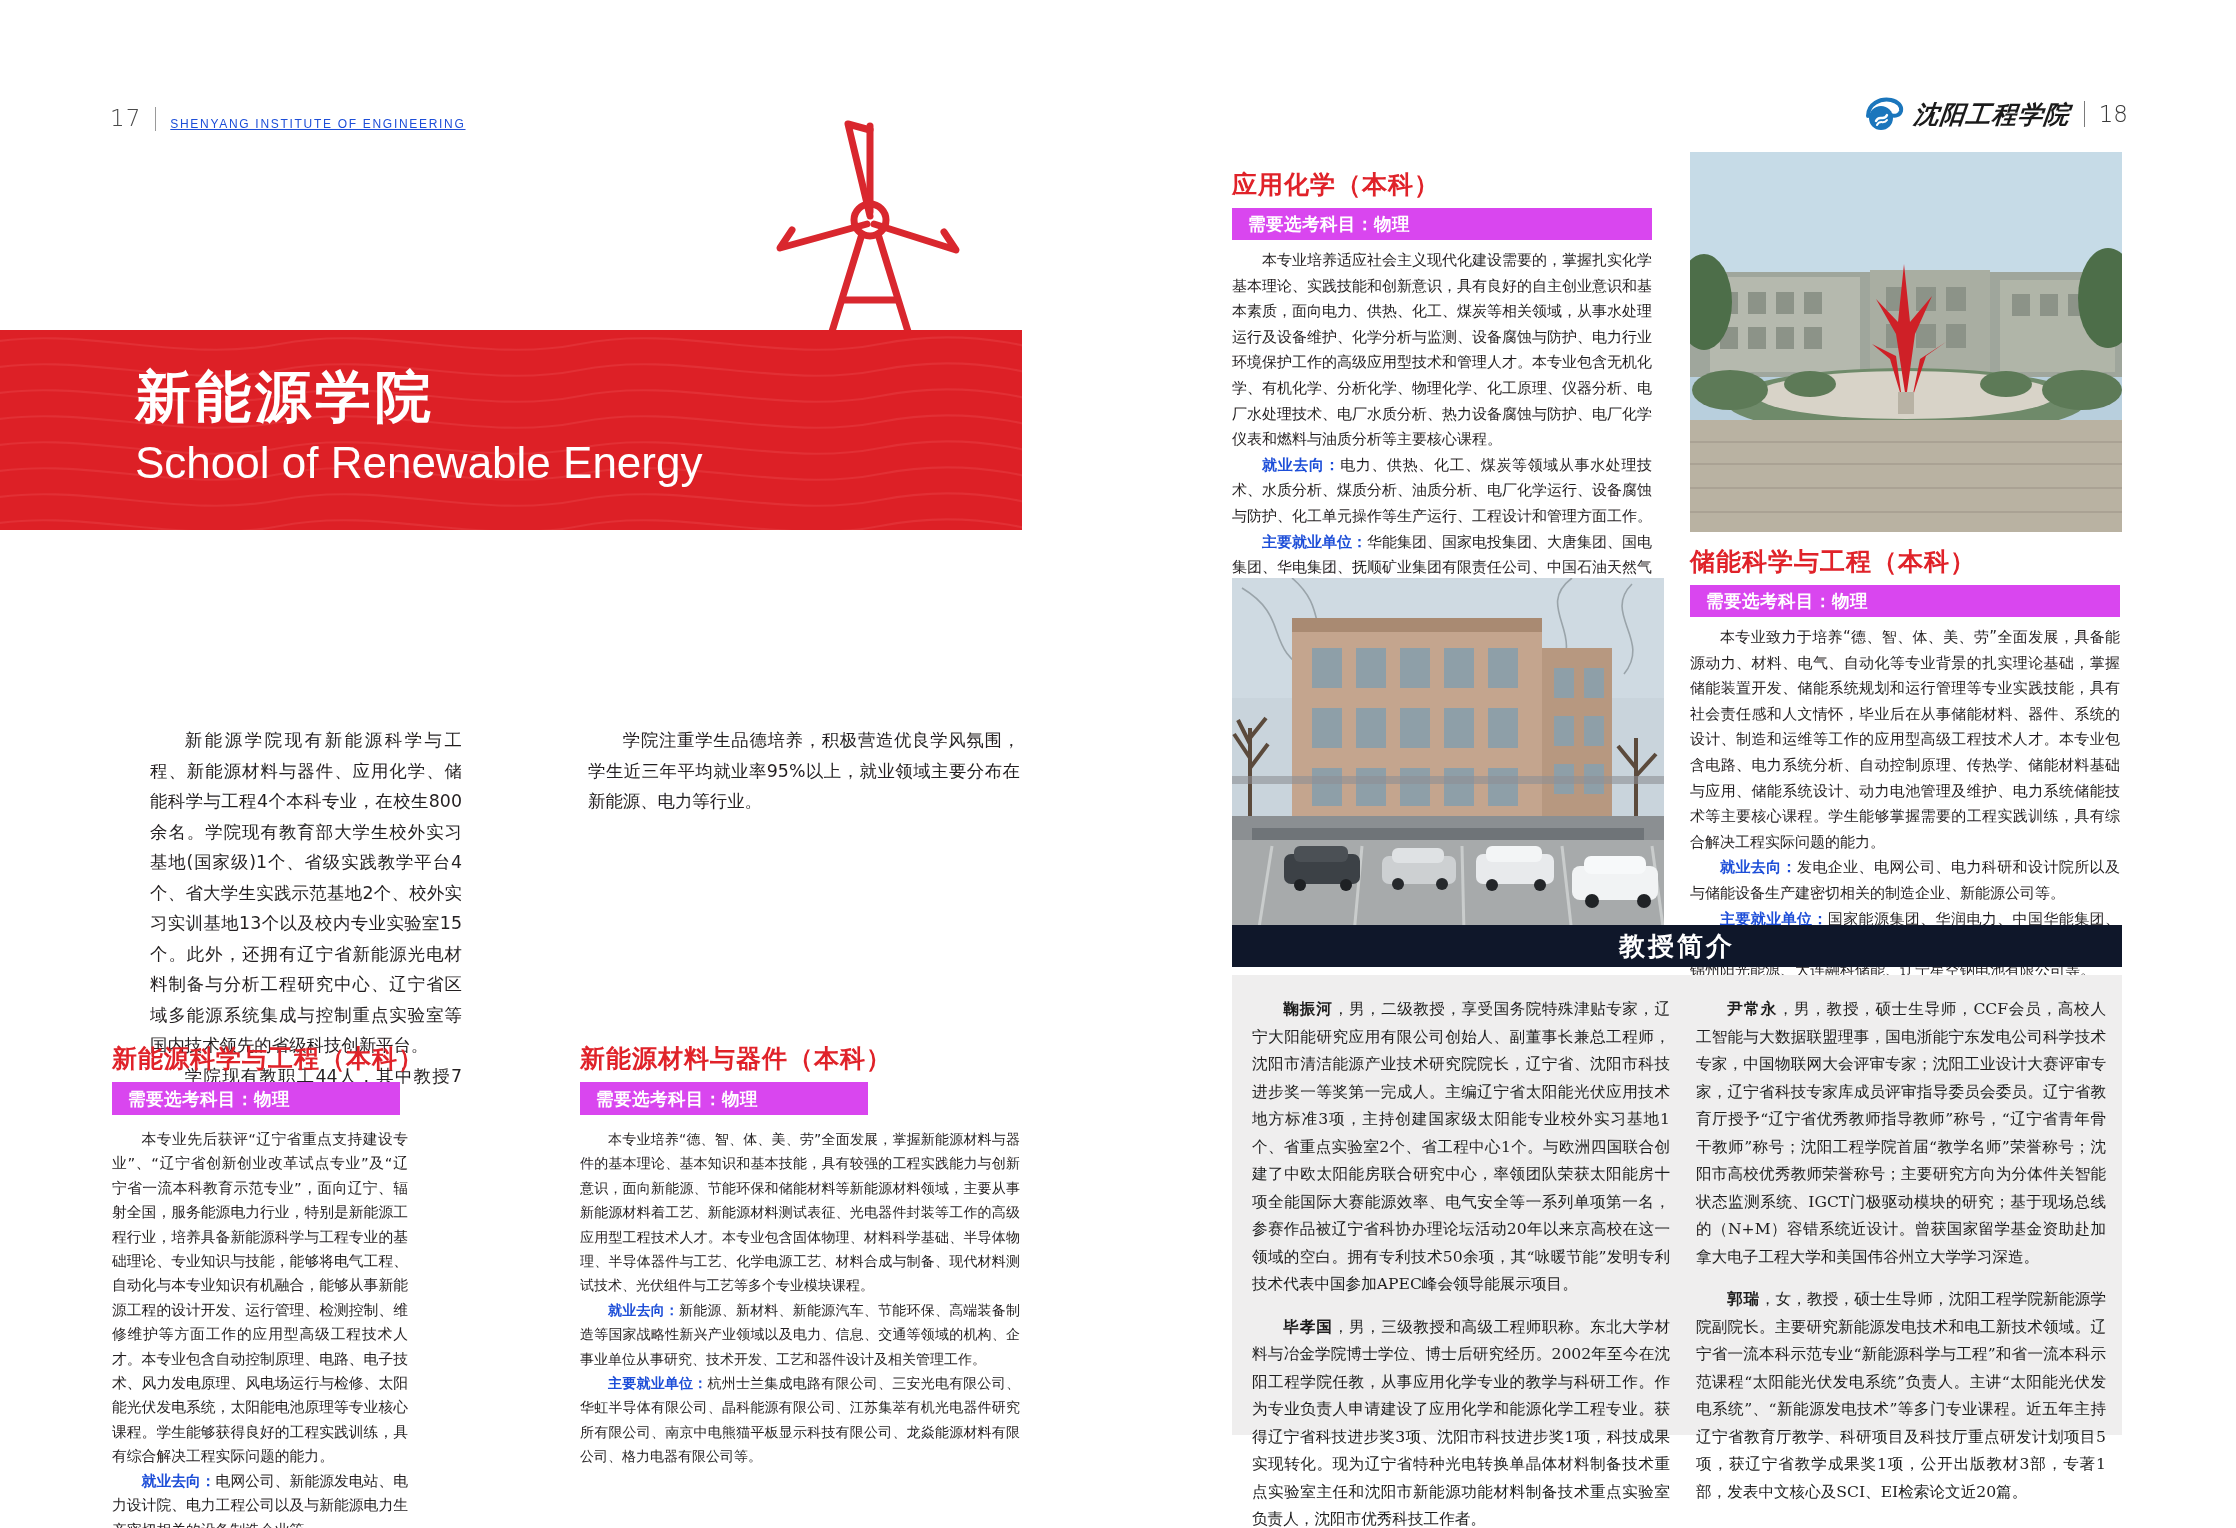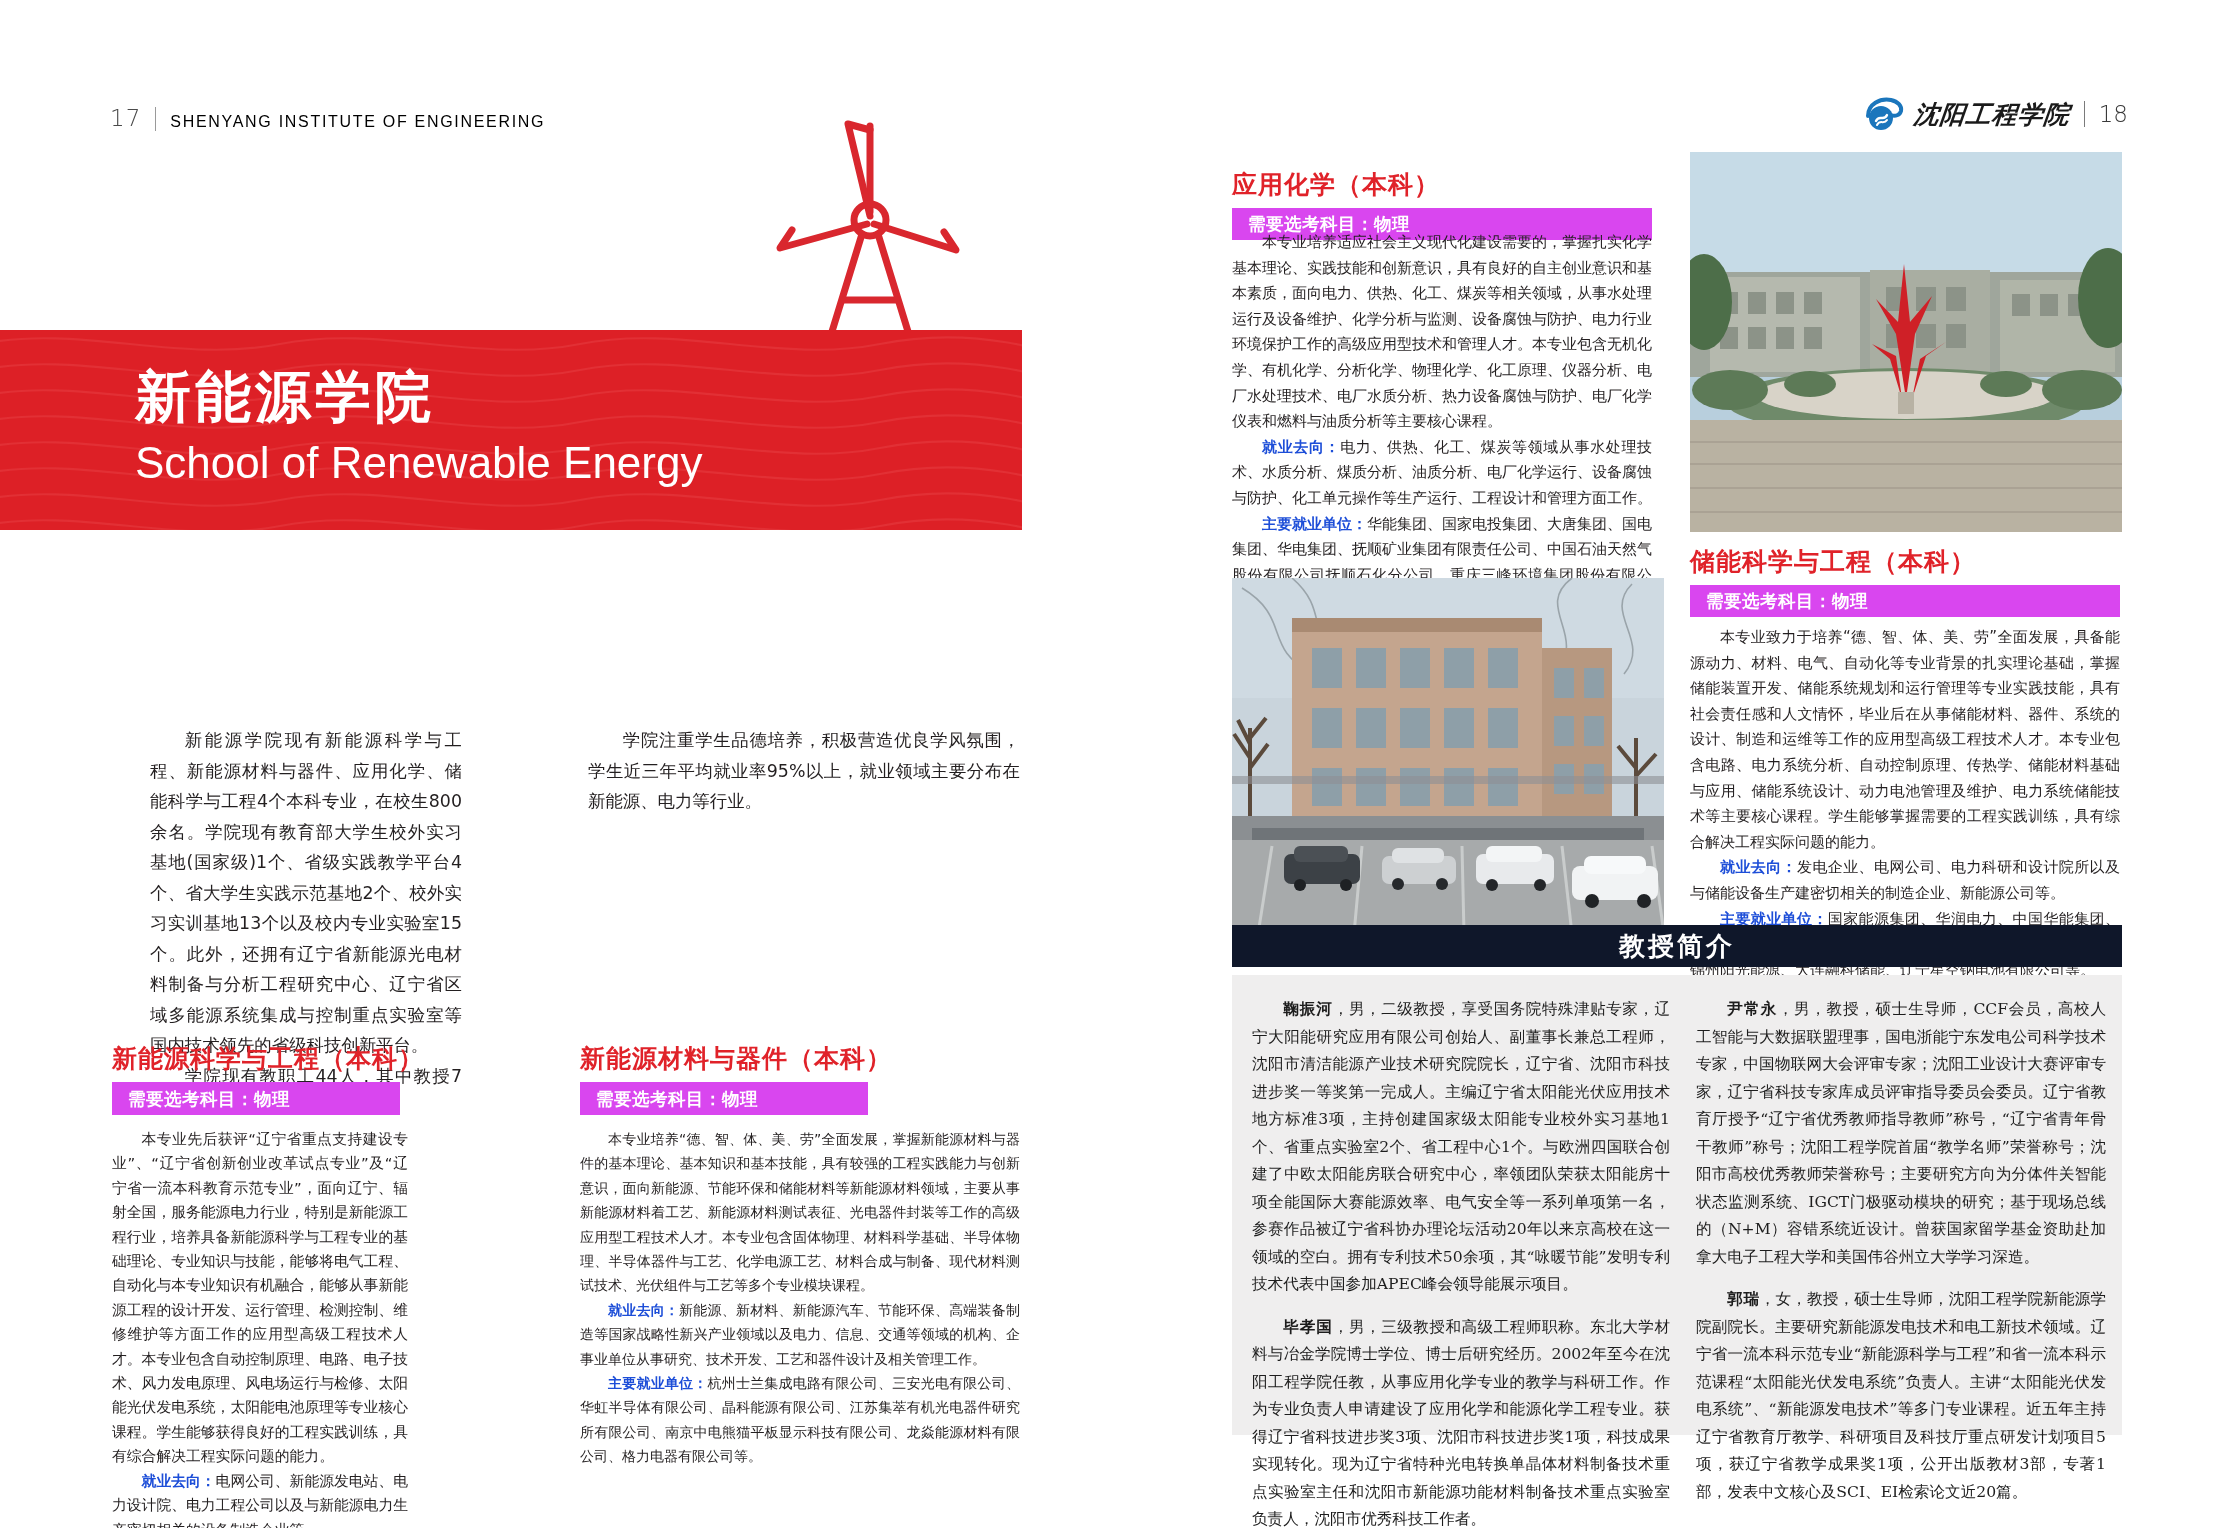--- a/index.html
+++ b/index.html
@@ -20,22 +20,23 @@
     position: absolute; left: 110px; top: 105px;
     display: flex; align-items: flex-end; gap: 14px;
     color: #3c3c3c;
   }
   .runhead-num {
     font-size: 23px; letter-spacing: 1px; font-weight: 300;
     color: #4a4a4a;
   }
   .runhead-rule { width: 1px; height: 24px; background: #9a9a9a; }
   .runhead-text {
-    font-size: 16px; letter-spacing: 1.7px; color: #000000;
+    font-size: 12px; letter-spacing: 1.7px; color: #1d4ed8;
     font-family: "Liberation Sans", sans-serif;
+    text-decoration: underline;
   }
 
   .runhead-right {
     position: absolute; right: 108px; top: 94px;
     display: flex; align-items: center; gap: 10px;
   }
   .logo-mark {
     width: 40px; height: 40px; position: relative;
   }
   .logo-mark svg { display: block; }
@@ -221,21 +222,21 @@
     <p>
       <span class="redlab">就业去向：</span><span>新能源、新材料、新能源汽车、节能环保、高端装备制造等国家战略性新兴产业领域以及电力、信息、交通等领域的机构、企事业单位从事研究、技术开发、工艺和器件设计及相关管理工作。</span>
     </p>
     <p>
       <span class="redlab">主要就业单位：</span><span>杭州士兰集成电路有限公司、三安光电有限公司、华虹半导体有限公司、晶科能源有限公司、江苏集萃有机光电器件研究所有限公司、南京中电熊猫平板显示科技有限公司、龙焱能源材料有限公司、格力电器有限公司等。</span>
     </p>
   </div>
 
   <div class="sec-title" style="left:1232px; top:168px;">应用化学（本科）</div>
   <div class="subject-bar" style="left:1232px; top:208px; width:420px; height:32px;">需要选考科目：物理</div>
-  <div class="body-col" style="left:1232px; top:230px; width:420px; font-size:15px; line-height:25.6px;">
+  <div class="body-col" style="left:1232px; top:248px; width:420px; font-size:15px; line-height:25.6px;">
     <p>本专业培养适应社会主义现代化建设需要的，掌握扎实化学基本理论、实践技能和创新意识，具有良好的自主创业意识和基本素质，面向电力、供热、化工、煤炭等相关领域，从事水处理运行及设备维护、化学分析与监测、设备腐蚀与防护、电力行业环境保护工作的高级应用型技术和管理人才。本专业包含无机化学、有机化学、分析化学、物理化学、化工原理、仪器分析、电厂水处理技术、电厂水质分析、热力设备腐蚀与防护、电厂化学仪表和燃料与油质分析等主要核心课程。</p>
     <p>
       <span class="redlab">就业去向：</span><span>电力、供热、化工、煤炭等领域从事水处理技术、水质分析、煤质分析、油质分析、电厂化学运行、设备腐蚀与防护、化工单元操作等生产运行、工程设计和管理方面工作。</span>
     </p>
     <p>
       <span class="redlab">主要就业单位：</span><span>华能集团、国家电投集团、大唐集团、国电集团、华电集团、抚顺矿业集团有限责任公司、中国石油天然气股份有限公司抚顺石化分公司、重庆三峰环境集团股份有限公司、中国电建集团核电工程有限公司、恒力石化等。</span>
     </p>
   </div>
 
   <div class="sec-title" style="left:1690px; top:545px;">储能科学与工程（本科）</div>

